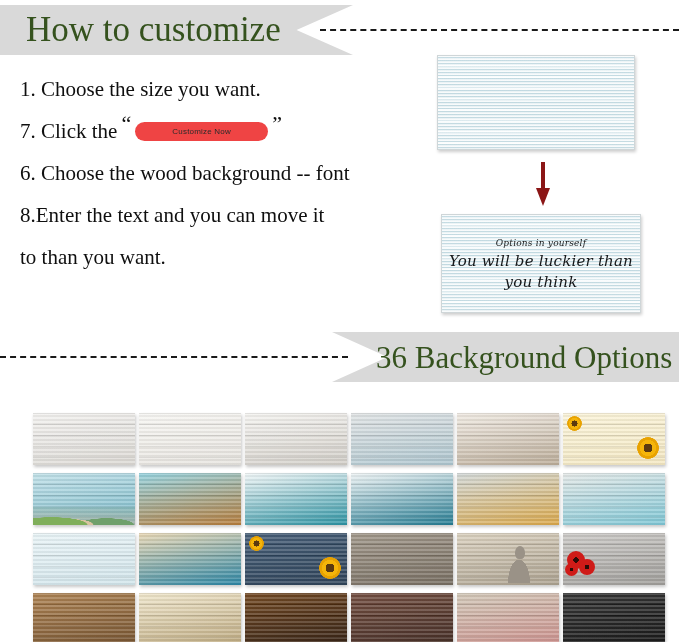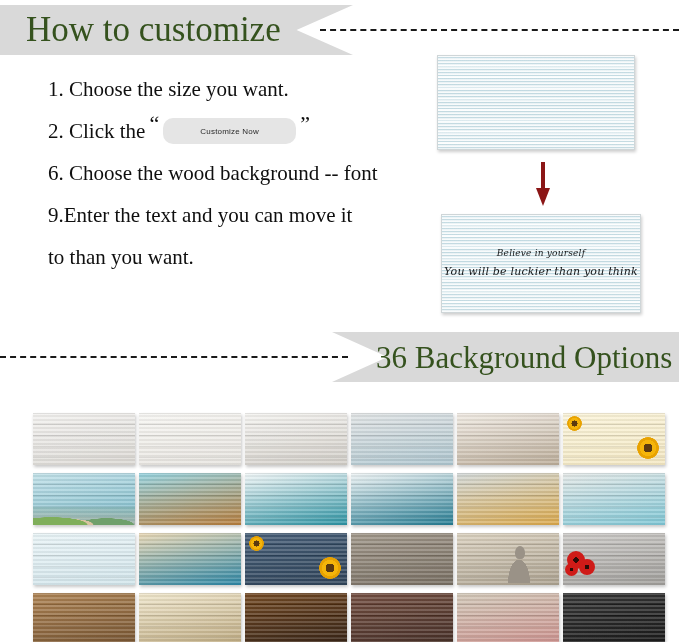--- a/index.html
+++ b/index.html
@@ -42,31 +42,30 @@
   #dash-bottom{left:0px;top:356px;width:348px;}
 
   
   #steps{position:absolute;left:20px;top:68px;width:390px;}
   .step{
     color:#0f0f0f;
     font-family:"Liberation Serif", serif;
     font-size:21px;
     line-height:42px;
     white-space:nowrap;
-    margin-left:28px;
   }
   .step-inline{display:flex;align-items:center;gap:4px;}
   .quote{font-size:22px;color:#0f0f0f;}
   .quote.close{position:relative;top:-7px;}
   .quote.open{position:relative;top:-7px;}
 
   #customize-now-button{
     display:inline-flex;align-items:center;justify-content:center;
-    width:133px;height:26px;
-    background:#e5e5e5;
+    width:133px;height:19px;
+    background:#ef4444;
     border-radius:10px;
     color:#2b2b2b;
     font-family:"Liberation Sans", sans-serif;
     font-size:8px;
     font-weight:400;
     letter-spacing:.2px;
     cursor:pointer;
     border:none;
   }
 
@@ -94,21 +93,21 @@
   #sign-quoted{left:441px;top:214px;width:198px;height:97px;}
   .sign-text{
     position:absolute;left:0;right:0;top:50%;
     transform:translateY(-50%);
     text-align:center;
     color:#16181a;
     font-family:"DejaVu Serif", serif;
     font-style:italic;
   }
   .sign-line1{font-size:9px;line-height:15px;letter-spacing:.2px;}
-  .sign-line2{font-size:11px;line-height:21px;letter-spacing:.2px;}
+  .sign-line2{font-size:15px;line-height:21px;letter-spacing:.2px;}
 
   
   #flow-arrow{position:absolute;left:536px;top:162px;width:14px;height:44px;}
   #flow-arrow .shaft{
     position:absolute;left:5px;top:0;width:4px;height:28px;background:#8b1616;
   }
   #flow-arrow .head{
     position:absolute;left:0;top:26px;width:0;height:0;
     border-left:7px solid transparent;border-right:7px solid transparent;
     border-top:18px solid #8b1616;
@@ -162,51 +161,51 @@
   <div class="dash" id="dash-top"></div>
   <div class="banner-title" id="banner-top-title">How to customize</div>
 
   <div id="steps">
 
     <div class="step">
       <span>1. Choose the size you want.</span>
     </div>
 
     <div class="step step-inline">
-      <span>2. Click the</span>
+      <span>7. Click the</span>
       <span class="quote open">“</span>
       <button id="customize-now-button">Customize Now</button>
       <span class="quote close">”</span>
     </div>
 
     <div class="step">
       <span>6. Choose the wood background -- font</span>
     </div>
 
     <div class="step">
-      <span>9.Enter the text and you can move it</span>
+      <span>8.Enter the text and you can move it</span>
     </div>
     <div class="step">
       <span>to than you want.</span>
     </div>
   </div>
 
   <div class="sign" id="sign-blank">
     <div class="woodgrain"></div>
   </div>
 
   <div id="flow-arrow">
     <div class="shaft"></div>
     <div class="head"></div>
   </div>
 
   <div class="sign" id="sign-quoted">
     <div class="woodgrain"></div>
     <div class="sign-text">
-      <div class="sign-line1">Believe in yourself</div>
+      <div class="sign-line1">Options in yourself</div>
       <div class="sign-line2">You will be luckier than you think</div>
     </div>
   </div>
 
   <div class="dash" id="dash-bottom"></div>
   <div class="banner" id="banner-bottom"></div>
   <div class="banner-title" id="banner-bottom-title">36 Background Options</div>
 
   <div id="swatch-grid">
       <div class="swatch" style="background: linear-gradient(170deg, rgb(242, 241, 239) 0%, rgb(218, 215, 210) 100%);">

